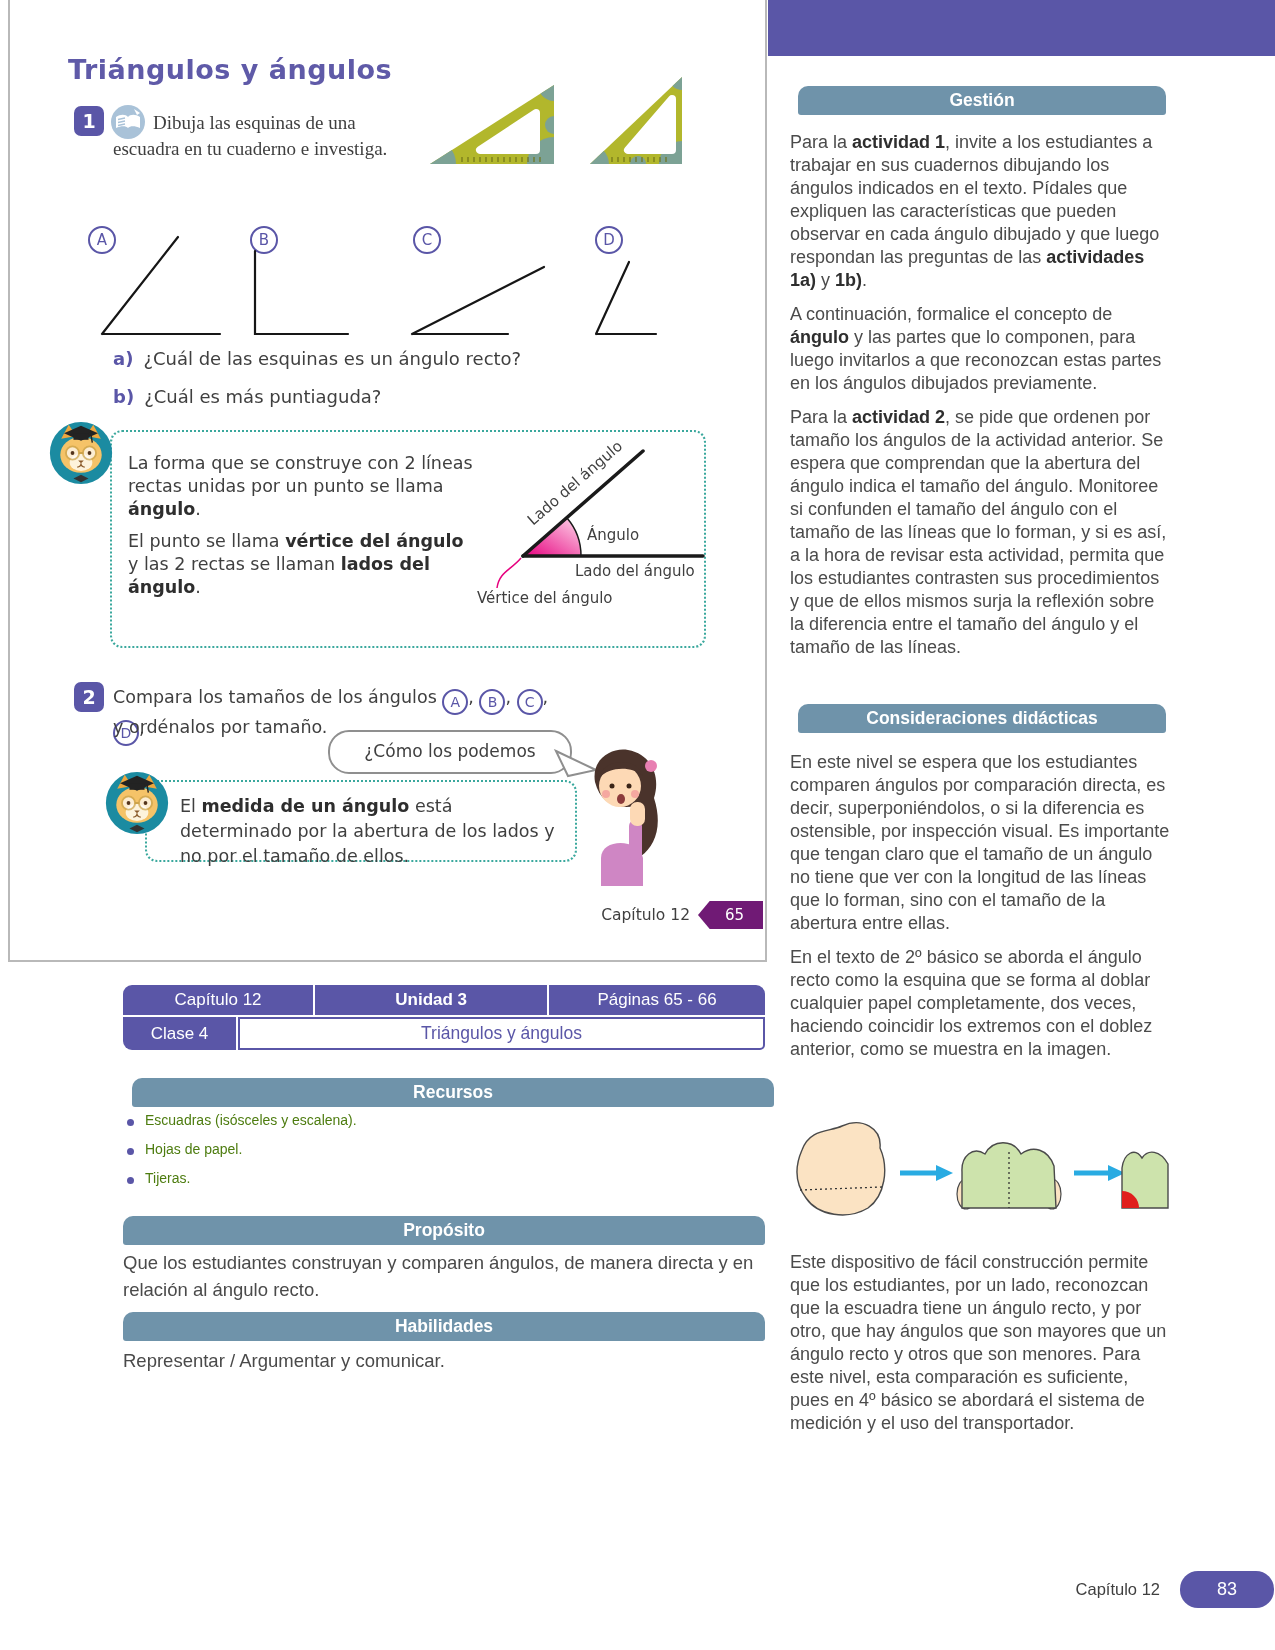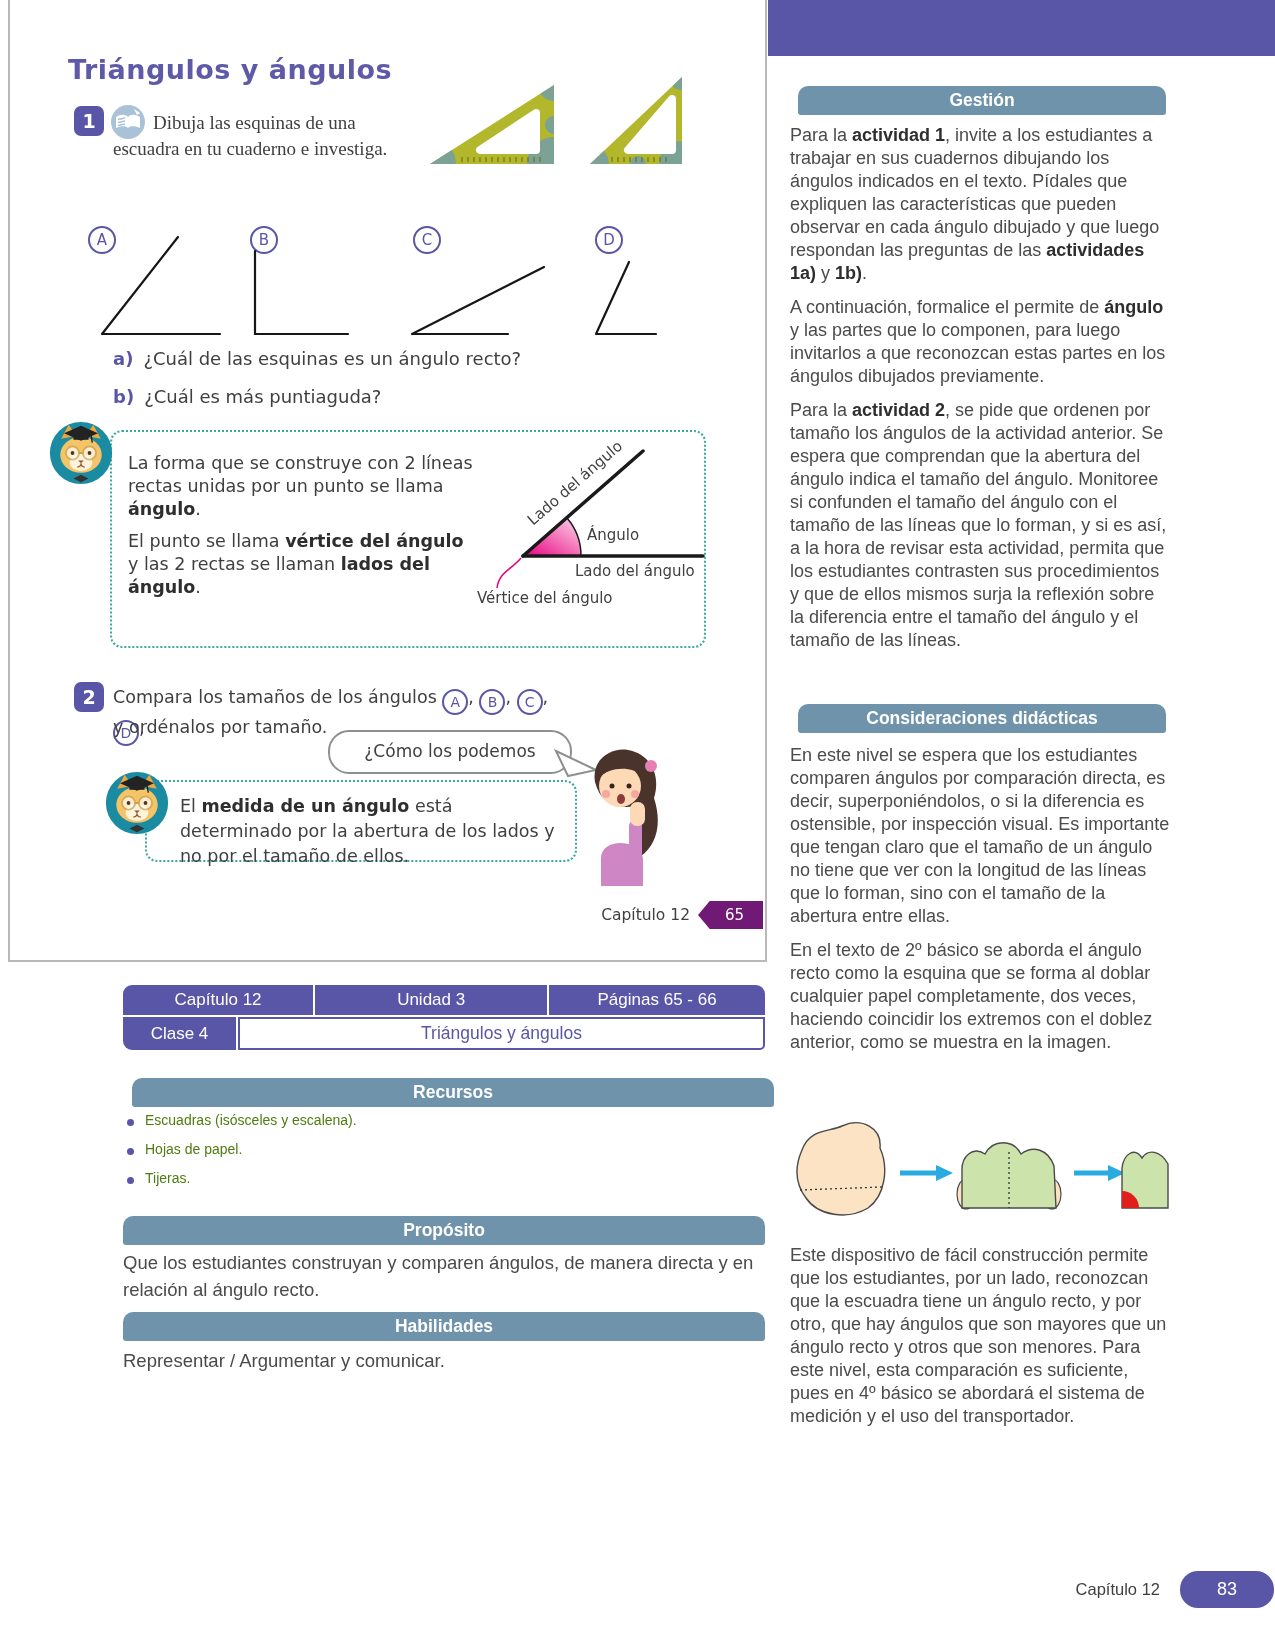--- a/index.html
+++ b/index.html
@@ -29,37 +29,37 @@
     background:#fff;text-align:center;line-height:38px;font-size:17px;}
   .pfoot-ch{left:545px;top:906px;width:145px;text-align:right;font-size:15.5px;}
   .pfoot-tag{left:698px;top:901px;width:65px;height:28px;background:#701a75;color:#fff;
     clip-path:polygon(0 50%,18% 0,100% 0,100% 100%,18% 100%);
     text-align:center;line-height:28px;font-size:15px;padding-left:8px;box-sizing:border-box;}
 
   
   .trow1{left:123px;top:985px;width:642px;height:30px;display:flex;gap:2px;}
   .tcell{background:#5a56a7;color:#fff;text-align:center;line-height:30px;font-size:17px;}
   .tc1{width:200px;border-radius:9px 0 0 0;}
-  .tc2{width:244px;font-weight:normal;}
+  .tc2{width:244px;font-weight:bold;}
   .tc3{width:227px;border-radius:0 9px 0 0;}
   .tclase{left:123px;top:1017px;width:113px;height:33px;background:#5a56a7;color:#fff;
     border-radius:0 0 0 9px;text-align:center;line-height:33px;font-size:17px;}
   .ttopic{left:238px;top:1017px;width:523px;height:29px;border:2px solid #5a56a7;border-radius:0 0 5px 0;
     color:#5a56a7;text-align:center;line-height:29px;font-size:17.5px;}
   .hbar{height:29px;background:#6f93aa;color:#fff;font-weight:bold;text-align:center;
     line-height:29px;font-size:17.5px;border-radius:10px 10px 3px 3px;}
   .bullets{left:123px;top:1112px;width:640px;list-style:none;margin:0;padding:0;}
   .bullets li{position:relative;padding-left:22px;font-size:14px;color:#4d7c0f;margin-bottom:13px;}
   .bullets li::before{content:"";position:absolute;left:4px;top:7px;width:7px;height:7px;
     border-radius:50%;background:#5a56a7;}
   .secttext{left:123px;top:1250px;width:632px;font-size:18.5px;line-height:26.5px;color:#4a4a4a;}
 
   
   .topbar{left:768px;top:0;width:507px;height:56px;background:#5a56a7;}
-  .gcol p{margin:4px 0 11px 0;}
+  .gcol p{margin:11px 0 11px 0;}
   .gcol{font-size:18px;line-height:23px;color:#4b4b4b;}
   .footer-ch{left:1010px;top:1580px;width:150px;text-align:right;font-size:16.5px;color:#3f3f3f;}
   .footer-pill{left:1180px;top:1571px;width:94px;height:37px;background:#5a56a7;border-radius:18px;
     color:#fff;text-align:center;line-height:37px;font-size:18px;}
 
   svg text{font-family:"DejaVu Sans",sans-serif;fill:#3f3f3f;}
 </style>
 </head>
 <body>
 
@@ -227,21 +227,21 @@
 
 <div class="abs hbar" style="left:123px;top:1216px;width:642px;">Propósito</div>
 <div class="abs secttext" style="top:1250px;">Que los estudiantes construyan y comparen ángulos, de manera directa y en relación al ángulo recto.</div>
 
 <div class="abs hbar" style="left:123px;top:1312px;width:642px;">Habilidades</div>
 <div class="abs secttext" style="top:1348px;">Representar / Argumentar y comunicar.</div>
 
 <div class="abs hbar" style="left:798px;top:86px;width:368px;">Gestión</div>
 <div class="abs gcol" style="left:790px;top:120px;width:382px;">
   <p><span>Para la </span><span class="b">actividad 1</span><span>, invite a los estudiantes a trabajar en sus cuadernos dibujando los ángulos indicados en el texto. Pídales que expliquen las características que pueden observar en cada ángulo dibujado y que luego respondan las preguntas de las </span><span class="b">actividades 1a)</span><span> y </span><span class="b">1b)</span><span>.</span></p>
-  <p><span>A continuación, formalice el permite de </span><span class="b">ángulo</span><span> y las partes que lo componen, para luego invitarlos a que reconozcan estas partes en los ángulos dibujados previamente.</span></p>
+  <p><span>A continuación, formalice el concepto de </span><span class="b">ángulo</span><span> y las partes que lo componen, para luego invitarlos a que reconozcan estas partes en los ángulos dibujados previamente.</span></p>
   <p><span>Para la </span><span class="b">actividad 2</span><span>, se pide que ordenen por tamaño los ángulos de la actividad anterior. Se espera que comprendan que la abertura del ángulo indica el tamaño del ángulo. Monitoree si confunden el tamaño del ángulo con el tamaño de las líneas que lo forman, y si es así, a la hora de revisar esta actividad, permita que los estudiantes contrasten sus procedimientos y que de ellos mismos surja la reflexión sobre la diferencia entre el tamaño del ángulo y el tamaño de las líneas.</span></p>
 </div>
 
 <div class="abs hbar" style="left:798px;top:704px;width:368px;">Consideraciones didácticas</div>
 <div class="abs gcol" style="left:790px;top:740px;width:382px;">
   <p><span>En este nivel se espera que los estudiantes comparen ángulos por comparación directa, es decir, superponiéndolos, o si la diferencia es ostensible, por inspección visual. Es importante que tengan claro que el tamaño de un ángulo no tiene que ver con la longitud de las líneas que lo forman, sino con el tamaño de la abertura entre ellas.</span></p>
   <p><span>En el texto de 2º básico se aborda el ángulo recto como la esquina que se forma al doblar cualquier papel completamente, dos veces, haciendo coincidir los extremos con el doblez anterior, como se muestra en la imagen.</span></p>
 </div>
 
 <svg class="abs" style="left:790px;top:1116px;" width="380" height="115" viewBox="0 0 380 115">

